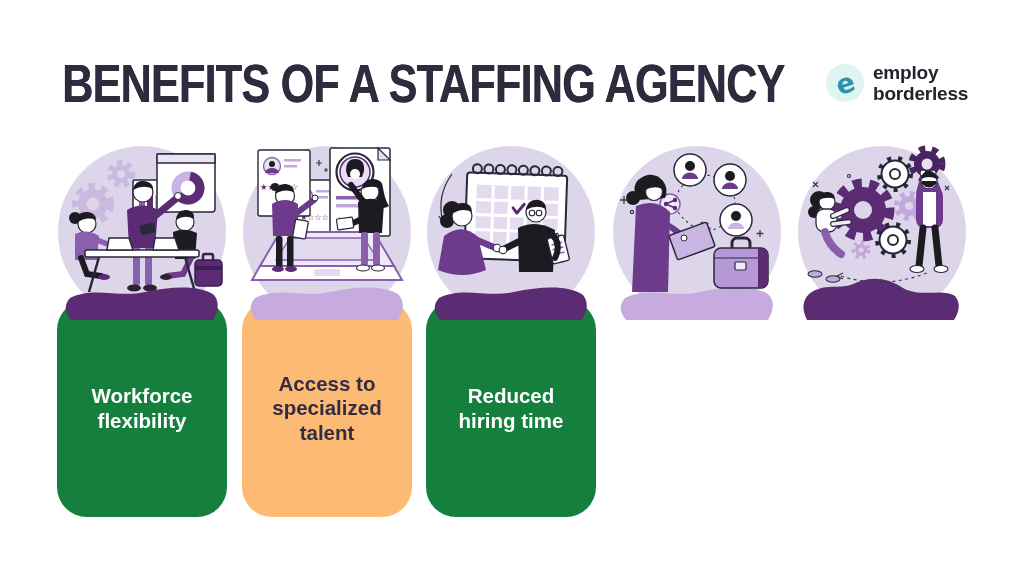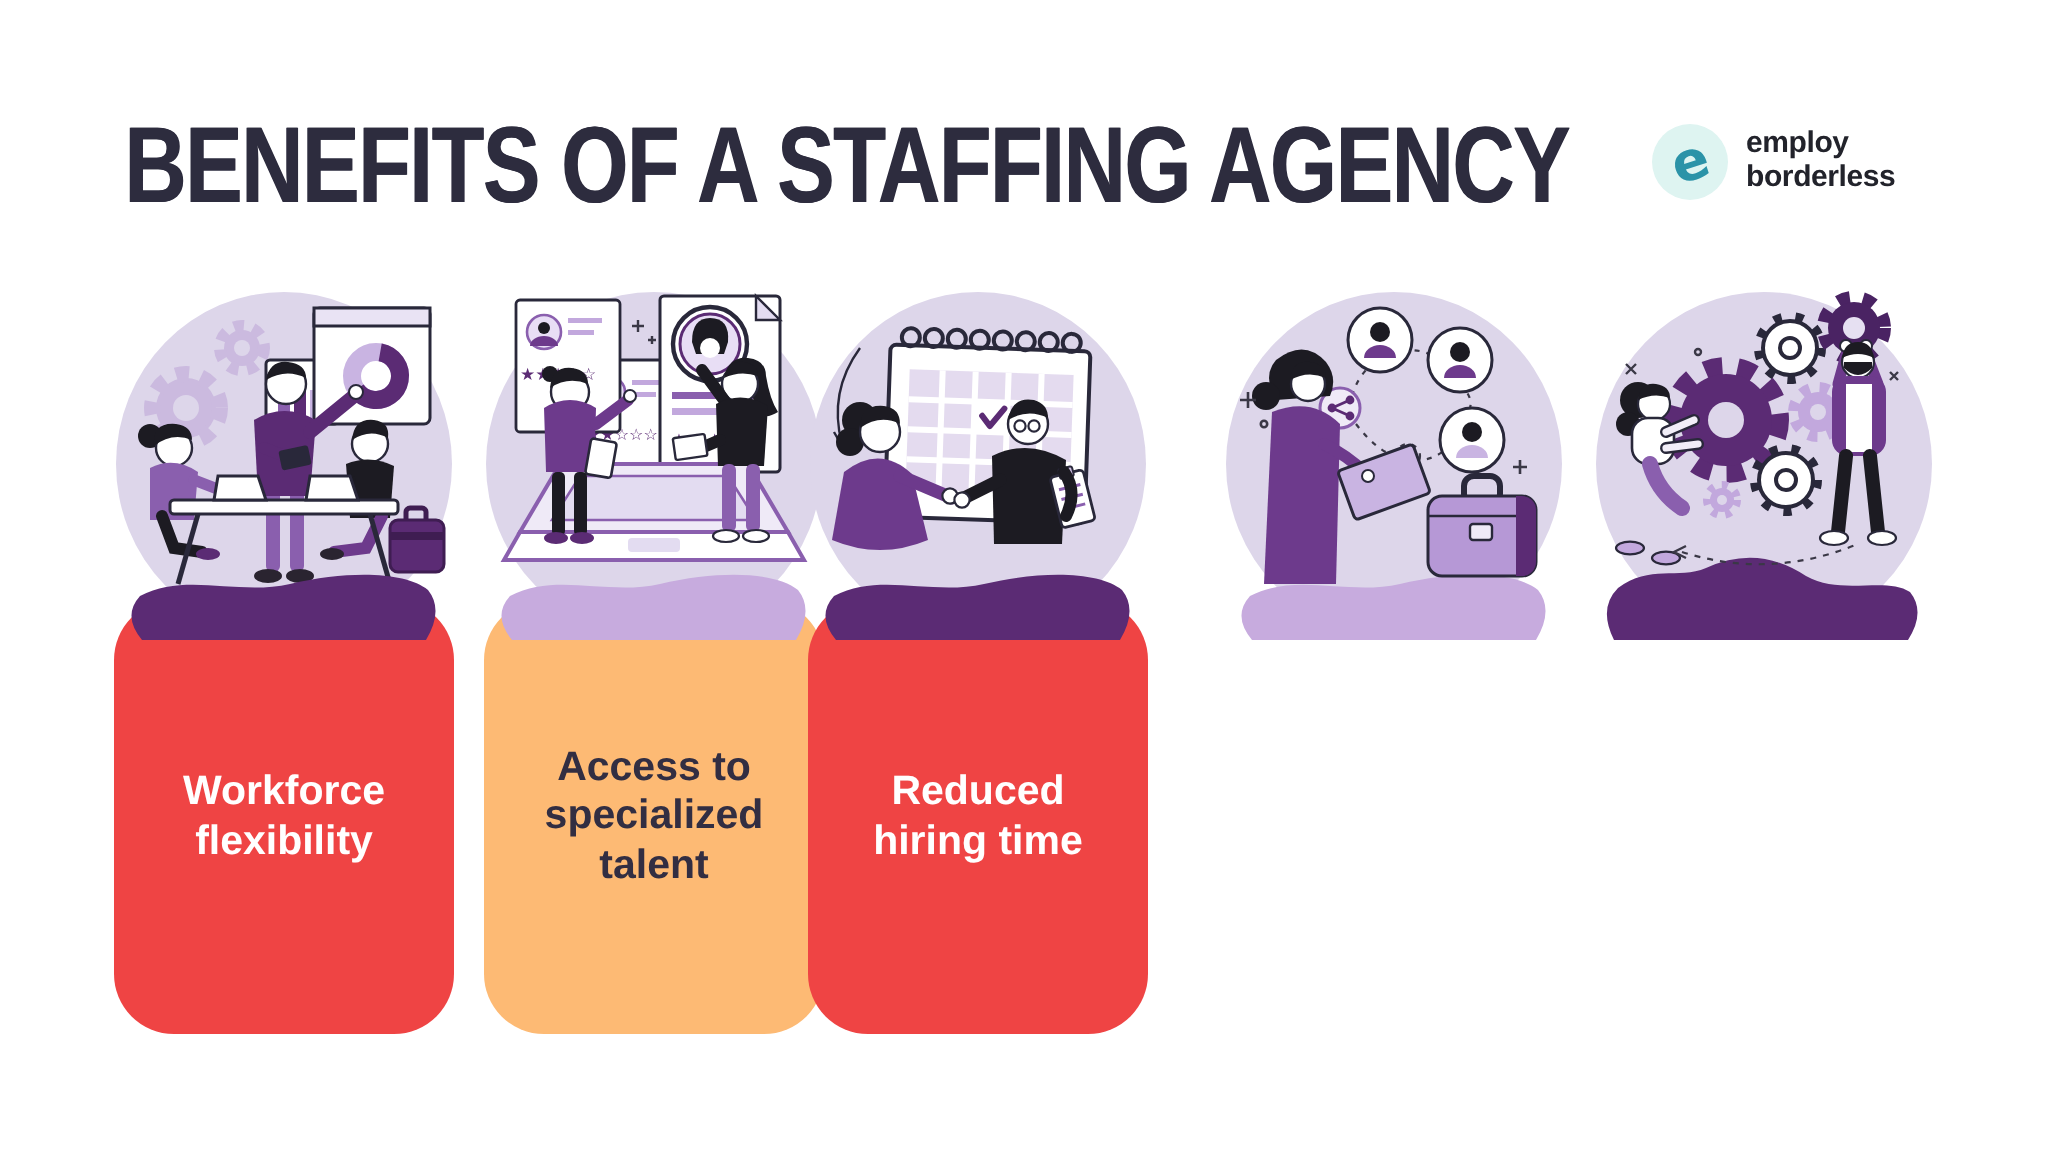--- a/index.html
+++ b/index.html
@@ -16,28 +16,28 @@
   }
   .logo{position:absolute;left:826px;top:62px;display:flex;align-items:center;gap:9px;}
   .logo-badge{
     width:38px;height:38px;border-radius:50%;background:#def4f1;
     display:flex;align-items:center;justify-content:center;flex:0 0 auto;
   }
   .logo-e{
     font-family:"DejaVu Sans",sans-serif;font-size:27px;font-weight:700;
     color:#2b93a8;transform:rotate(-18deg);line-height:1;
   }
-  .logo-text{display:flex;flex-direction:column;font-size:15px;font-weight:700;
+  .logo-text{display:flex;flex-direction:column;font-size:19px;font-weight:700;
     color:#22232b;line-height:1.12;letter-spacing:-.2px;}
   .col{position:absolute;top:140px;width:170px;height:377px;}
   .card{
     position:absolute;left:0;top:160px;width:170px;height:217px;border-radius:30px;
     display:flex;align-items:center;justify-content:center;text-align:center;z-index:1;
   }
-  .card--dark{background:#ef4444;color:#ffffff;}
+  .card--dark{background:#15803d;color:#ffffff;}
   .card--light{background:#fdba74;color:#322e42;}
   .card p{margin:0;font-size:20.5px;font-weight:700;line-height:1.2;padding:0 6px;}
   .label--narrow{max-width:132px;}
   .illus{position:absolute;left:0;top:0;width:170px;height:180px;z-index:2;}
 </style>
 </head>
 <body>
 
 <h1 class="title">BENEFITS OF A STAFFING AGENCY</h1>
 
@@ -193,21 +193,21 @@
       <ellipse cx="136" cy="128" rx="6.5" ry="3" fill="#fff" stroke="#29283a" stroke-width="1.1"></ellipse>
     </g>
     <g stroke="#3a3846" stroke-width="1.2">
       <path d="M77 20 v6 M74 23 h6"></path>
         <path d="M84 28 v4 M82 30 h4"></path>
     </g>
     <path d="M14 180 Q4 168 13 158 C36 146 62 158 88 152 C118 145 146 146 157 155 Q165 165 156 180 Z" fill="#c7abde"></path>
   </svg>
 </section>
 
-<section class="col" style="left:404px">
+<section class="col" style="left:426px">
   <div class="card card--dark">
     <p class="label--narrow">Reduced hiring time</p>
   </div>
   <svg class="illus" viewBox="0 0 170 180">
     <ellipse cx="85" cy="92" rx="84" ry="86" fill="#ddd6ea"></ellipse>
     <g transform="rotate(2 90 70)">
       <rect x="40" y="34" width="100" height="86" rx="3" fill="#fff" stroke="#29283a" stroke-width="2"></rect>
       <rect x="50" y="46" width="82" height="60" fill="#cdbde2" opacity="0.55"></rect>
       <g stroke="#fff" stroke-width="3">
         <path d="M66.5 46 v60 M83 46 v60 M99.5 46 v60 M116 46 v60"></path>

